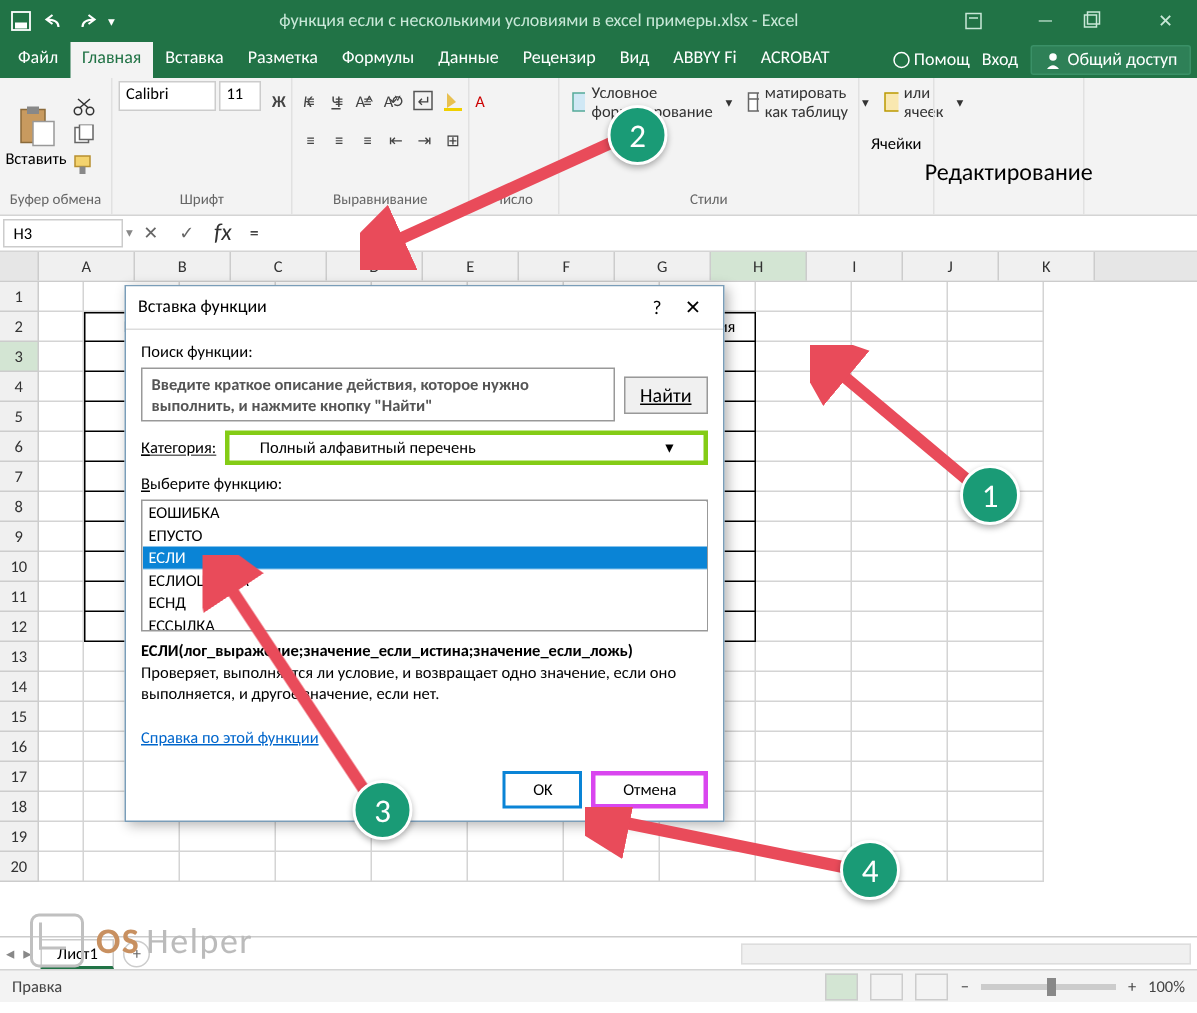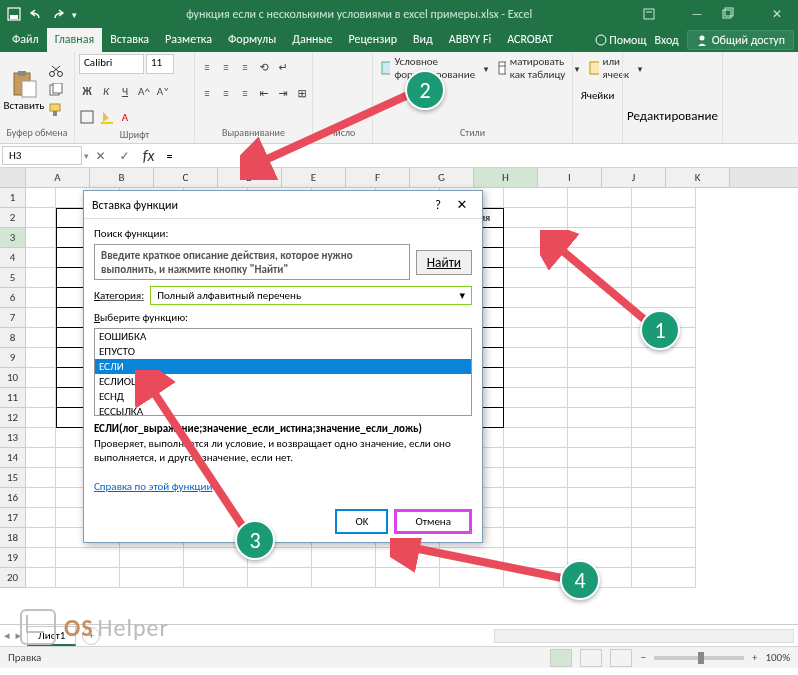--- a/index.html
+++ b/index.html
@@ -92,21 +92,21 @@
 
 .dialog { position: absolute; left: 83px; top: 190px; width: 400px; background: #fff; border: 1px solid #7a9db8; box-shadow: 2px 2px 8px rgba(0,0,0,0.3); font-size: 11px; }
 .dlg-title { background: #fff; border-bottom: 1px solid #ddd; padding: 6px 8px; font-size: 12px; display: flex; align-items: center; }
 .dlg-title .spacer { flex: 1; }
 .dlg-title .dlg-btn { width: 24px; text-align: center; font-size: 13px; }
 .dlg-body { padding: 8px 10px; }
 .dlg-row { display: flex; align-items: center; gap: 6px; margin-bottom: 6px; }
 .dlg-label { font-size: 11px; text-decoration: underline; text-decoration-color: #666; }
 .dlg-desc { border: 1px solid #999; padding: 4px 6px; flex: 1; height: 36px; color: #555; background: #fff; font-size: 11px; line-height: 1.3; font-weight: bold; }
 .dlg-search-btn { border: 1px solid #999; padding: 3px 10px; background: #f0f0f0; }
-.dlg-cat { border: 1px solid #84cc16; padding: 2px 6px; flex: 1; background: #fff; display: flex; }
+.dlg-cat { border: 3px solid #84cc16; padding: 2px 20px; flex: 1; background: #fff; display: flex; }
 .dlg-cat .dd { margin-left: auto; }
 .dlg-list { border: 1px solid #999; height: 88px; overflow-y: scroll; background: #fff; }
 .dlg-list-item { padding: 1px 4px; font-size: 11px; }
 .dlg-list-item.sel { background: #0a84d6; color: #fff; }
 .dlg-sig { font-weight: bold; font-size: 11px; margin-top: 6px; }
 .dlg-help { color: #0066cc; text-decoration: underline; }
 .dlg-footer { display: flex; justify-content: flex-end; gap: 6px; padding: 8px 10px; border-top: 0; }
 .dlg-ok, .dlg-cancel { border: 3px solid #d946ef; padding: 3px 18px; background: #fff; font-size: 11px; }
 .dlg-ok { border: 2px solid #0a84d6; }
 
@@ -217,21 +217,21 @@
         <svg class="clip-icon" width="16" height="14">
             <rect x="2" y="2" width="10" height="7" fill="#f4d36e" stroke="#b89030"></rect>
             <rect x="5" y="9" width="4" height="5" fill="#888"></rect>
           </svg>
       </div>
     </div>
     <div class="ribbon-group-label">Буфер обмена</div>
   </div>
 
   <div class="ribbon-group rg-font">
-    <div class="ribbon-group-body" style="flex-direction:column;align-items:flex-start;gap:4px;">
+    <div class="ribbon-group-body" style="flex-direction:row;align-items:flex-start;gap:4px;">
       <div class="font-row">
         <div class="font-name">Calibri</div>
         <div class="font-size">11</div>
       </div>
       <div class="font-btns">
         <span class="fbtn">
             <b>Ж</b>
           </span>
         <span class="fbtn">
             <i>К</i>
@@ -318,21 +318,21 @@
 
   <div class="ribbon-group rg-cells">
     <div class="ribbon-group-body" style="justify-content:center;">
       <span style="font-size:11px;">Ячейки</span>
     </div>
     <div class="ribbon-group-label"></div>
   </div>
 
   <div class="ribbon-group rg-edit">
     <div class="ribbon-group-body" style="justify-content:center;">
-      <span style="font-size:13px;margin-top:40px;">Редактирование</span>
+      <span style="font-size:16px;margin-top:40px;">Редактирование</span>
     </div>
     <div class="ribbon-group-label"></div>
   </div>
 </div>
 
 <div class="fbar">
   <div class="namebox">H3</div>
   <span style="font-size:9px;color:#888;">▾</span>
   <div class="fbar-btn">✕</div>
   <div class="fbar-btn">✓</div>

